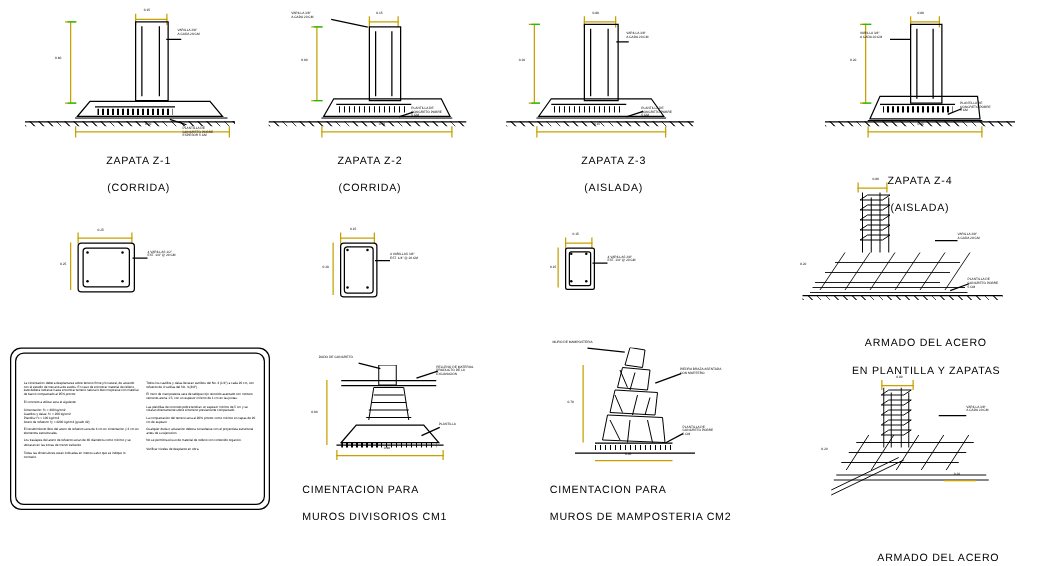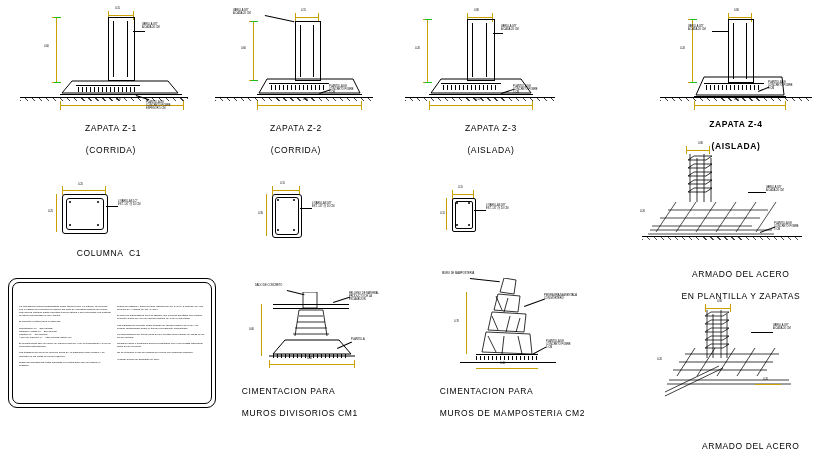--- a/index.html
+++ b/index.html
@@ -213,21 +213,21 @@
     <div class="tiny" style="left:94px;top:93px;">0.15</div>
 
     <div class="tiny" style="left:48px;top:20px;">VARILLA 3/8"
 A CADA 20 CM</div>
     <div class="leader" style="left:72px;top:26px;width:16px;"></div>
     <div class="tiny" style="left:128px;top:76px;">PLANTILLA DE
 CONCRETO POBRE
 5 CM</div>
     <div class="leader" style="left:118px;top:86px;width:12px;transform:rotate(-22deg);"></div>
   </div>
-  <div class="cap" style="left:640px;top:108px;width:180px;font-weight:bold;">
+  <div class="cap" style="left:640px;top:128px;width:180px;">
     <span>ZAPATA Z-4</span><br>
     <span>(AISLADA)</span>
   </div>
 
   <div class="abs" style="left:48px;top:182px;width:130px;height:60px;">
     <div class="dimL" style="left:14px;top:8px;width:44px;"></div>
     <div class="ytick" style="left:14px;top:4px;width:1px;height:9px;"></div>
     <div class="ytick" style="left:57px;top:4px;width:1px;height:9px;"></div>
     <div class="tiny" style="left:30px;top:1px;">0.25</div>
 
@@ -237,23 +237,20 @@
     <div class="blk" style="left:49px;top:19px;width:2px;height:2px;border-radius:50%;"></div>
     <div class="blk" style="left:21px;top:42px;width:2px;height:2px;border-radius:50%;"></div>
     <div class="blk" style="left:49px;top:42px;width:2px;height:2px;border-radius:50%;"></div>
 
     <div class="dimV" style="left:8px;top:12px;height:38px;"></div>
     <div class="tiny" style="left:0px;top:28px;">0.25</div>
 
     <div class="tiny" style="left:70px;top:18px;">4 VARILLAS 1/2"
 EST. 1/4" @ 20 CM</div>
     <div class="leader" style="left:58px;top:24px;width:12px;"></div>
-  </div>
-  <div class="cap" style="left:18px;top:237px;width:170px;">
-    <span>COLUMNA  C1</span>
   </div>
 
   <div class="abs" style="left:258px;top:180px;width:140px;height:62px;">
     <div class="dimL" style="left:14px;top:10px;width:28px;"></div>
     <div class="ytick" style="left:14px;top:6px;width:1px;height:9px;"></div>
     <div class="ytick" style="left:41px;top:6px;width:1px;height:9px;"></div>
     <div class="tiny" style="left:22px;top:2px;">0.15</div>
 
     <div class="bdr" style="left:14px;top:14px;width:28px;height:42px;border-radius:3px;"></div>
     <div class="bdr" style="left:17px;top:17px;width:22px;height:36px;border-radius:3px;"></div>

